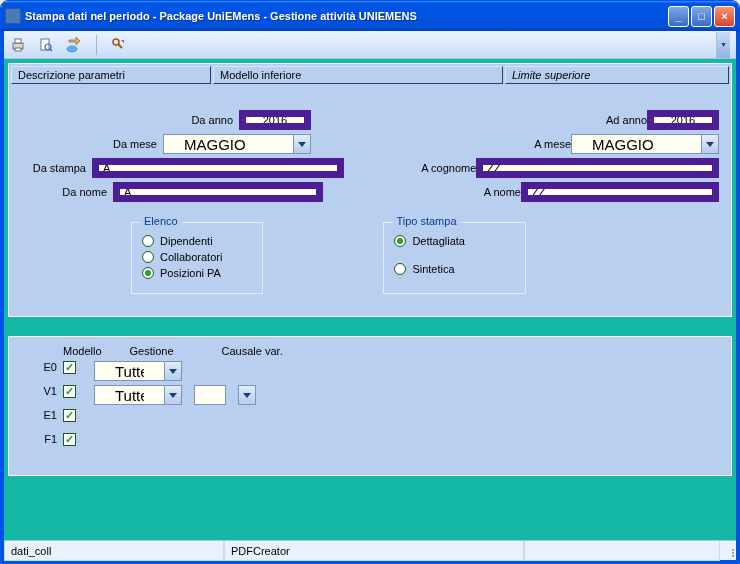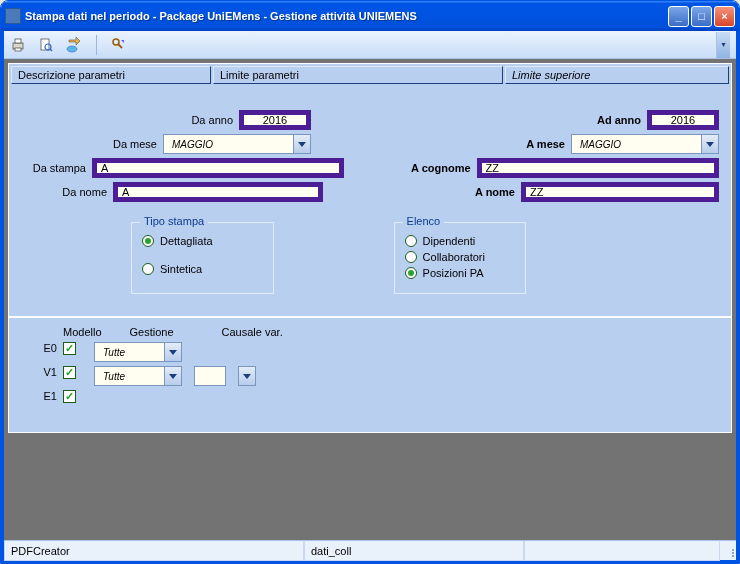--- a/index.html
+++ b/index.html
@@ -19,39 +19,39 @@
 
 .menubar { height: 22px; background: #e9f1fb; display: flex; align-items: center; padding: 0 6px; gap: 14px; border-bottom: 1px solid #c9d8ef; }
 .menubar span { color: #000; cursor: default; }
 
 .toolbar { height: 28px; background: linear-gradient(to bottom, #eaf3ff, #c9ddf7); display: flex; align-items: center; padding: 0 6px; gap: 12px; border-bottom: 1px solid #a9c1e3; }
 .toolbar .tbicon { width: 16px; height: 16px; }
 .tbicon svg { width:16px; height:16px; }
 .toolbar .sep { width:1px; height:20px; background:#99b5db; margin:0 2px; }
 .toolbar .chev { margin-left:auto; width:14px; height:26px; background:linear-gradient(to bottom,#c9ddf7,#8fb4e3); display:flex; align-items:center; justify-content:center; color:#1a3f7a; font-size:8px; border-left:1px solid #a9c1e3;}
 
-.mainarea { flex:1; background:#737373; padding:4px; display:flex; flex-direction:column; gap:0; }
+.mainarea { flex:1; background:#14b8a6; padding:4px; display:flex; flex-direction:column; gap:19px; }
 
 .paramblock { background:#b9cff0; border:1px solid #fff; padding:2px; }
 .paramhdr { display:flex; gap:2px; }
 .hcell { background:#b9cff0; border:1px solid #1a3f7a; border-top-color:#dce8f7; border-left-color:#dce8f7; padding:1px 6px; height:18px; display:flex; align-items:center; }
 .hcell.c1 { width:200px; } .hcell.c2 { width:290px; } .hcell.c3 { flex:1;font-style:italic; }
 
 .formzone { padding: 24px 10px 10px 10px; }
 .row { display:flex; align-items:center; height:24px;justify-content:flex-end; }
 .lbl { width:76px; text-align:right; padding-right:6px; color:#000; }
-.lbl2 { width:76px; text-align:right; padding-right:6px; color:#000; margin-left:260px;font-weight:bold; }
-input.txt { height:20px; border:5px solid #4c1d95; background:#fffef0; padding:0 4px; font-size:11px; }
+.lbl2 { width:76px; text-align:right; color:#000; margin-left:260px; }
+input.txt { height:20px; border:7px solid #4c1d95; background:#fffef0; padding:0 4px; font-size:11px; }
 input.txt.yr { width:72px; text-align:center; }
 input.txt.w1 { width:270px; }
 input.txt.w2 { width:210px; }
 input.txt.w3 { width:260px; }
 input.txt.w4 { width:198px; }
 .combo { display:inline-flex; height:20px; }
-.combo input { border:1px solid #7a96bc; background:#fffef0; border-right:none; padding:0 8px; width:130px; font-size:10px;font-style:italic; }
+.combo input { border:1px solid #7a96bc; background:#fffef0; border-right:none; padding:0 20px; width:130px; font-size:15px; }
 .combo .cbtn { width:18px; height:20px; background:linear-gradient(to bottom,#e4ecf7,#b7cdec); border:1px solid #7a96bc; display:flex; align-items:center; justify-content:center; color:#1a3f7a; }
 .combo .cbtn::after { content:''; border-left:4px solid transparent; border-right:4px solid transparent; border-top:5px solid #1a3f7a; }
 
 .groups { display:flex; gap:120px; padding:18px 0 10px 110px; }
 .grp { border:1px solid #e0ecfb; padding:8px 40px 10px 10px; position:relative; }
 .grp .gtitle { position:absolute; top:-8px; left:8px; background:#b9cff0; padding:0 4px; color:#0b3b8c; }
 .opt { display:flex; align-items:center; gap:6px; margin:4px 0; }
 .radio { width:12px; height:12px; border-radius:50%; border:1px solid #1a5c1a; background:#fff; display:flex; align-items:center; justify-content:center; }
 .radio.sel::after { content:''; width:6px; height:6px; border-radius:50%; background:#29a329; }
 
@@ -127,21 +127,21 @@
           </svg>
       </span>
       <div class="chev">▾</div>
     </div>
 
     <div class="mainarea">
 
       <div class="paramblock">
         <div class="paramhdr">
           <div class="hcell c1">Descrizione parametri</div>
-          <div class="hcell c2">Limite parametri</div>
+          <div class="hcell c2">Modello inferiore</div>
           <div class="hcell c3">Limite superiore</div>
         </div>
 
         <div class="formzone">
           <div class="row">
             <span class="lbl">Da anno</span>
             <input class="txt yr" value="2016" style="">
             <span class="lbl2">Ad anno</span>
             <input class="txt yr" value="2016" style="">
           </div>
@@ -164,46 +164,46 @@
             <input class="txt w3" value="ZZ" style="">
           </div>
           <div class="row">
             <span class="lbl">Da nome</span>
             <input class="txt w2" value="A" style="">
             <span class="lbl2" style="margin-left:122px">A nome</span>
             <input class="txt w4" value="ZZ" style="">
           </div>
 
           <div class="groups">
+            <div class="grp">
+              <span class="gtitle">Elenco</span>
+              <div class="opt">
+                  <span class="radio"></span>
+                  <span>Dipendenti</span>
+                </div>
+              <div class="opt">
+                  <span class="radio"></span>
+                  <span>Collaboratori</span>
+                </div>
+              <div class="opt">
+                  <span class="radio sel"></span>
+                  <span>Posizioni PA</span>
+                </div>
+            </div>
             <div class="grp" style="padding-right:60px">
               <span class="gtitle">Tipo stampa</span>
               <div class="opt" style="margin-bottom:16px">
                   <span class="radio sel"></span>
                   <span>Dettagliata</span>
                 </div>
               <div class="opt">
                   <span class="radio"></span>
                   <span>Sintetica</span>
                 </div>
             </div>
-            <div class="grp">
-              <span class="gtitle">Elenco</span>
-              <div class="opt">
-                  <span class="radio"></span>
-                  <span>Dipendenti</span>
-                </div>
-              <div class="opt">
-                  <span class="radio"></span>
-                  <span>Collaboratori</span>
-                </div>
-              <div class="opt">
-                  <span class="radio sel"></span>
-                  <span>Posizioni PA</span>
-                </div>
-            </div>
           </div>
         </div>
       </div>
 
       <div class="block2">
         <div class="hdrrow">
           <span>Modello</span>
           <span>Gestione</span>
           <span style="margin-left:20px">Causale var.</span>
         </div>
@@ -222,27 +222,31 @@
             <input value="Tutte" style="">
             <div class="cbtn"></div>
           </div>
           <div class="causale"></div>
           <div class="cbtn alone"></div>
         </div>
         <div class="modrow">
           <span class="modlbl">E1</span>
           <span class="chk on"></span>
         </div>
+        <div class="modrow">
+          <span class="modlbl">F1</span>
+          <span class="chk on"></span>
+        </div>
       </div>
 
     </div>
 
     <div class="statusbar">
+      <div class="stcell s1">dati_coll</div>
       <div class="stcell s2">PDFCreator</div>
-      <div class="stcell s1">dati_coll</div>
       <div class="stcell s3"></div>
       <div class="gripper">
         <div>
             <span></span>
             <span></span>
             <span></span>
           </div>
       </div>
     </div>
 

